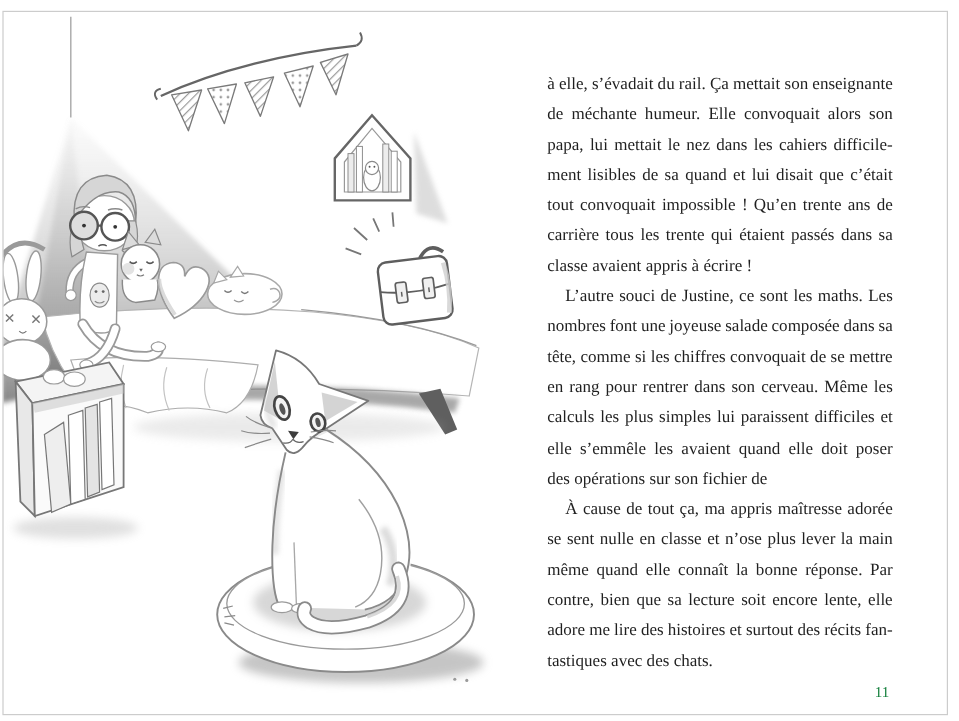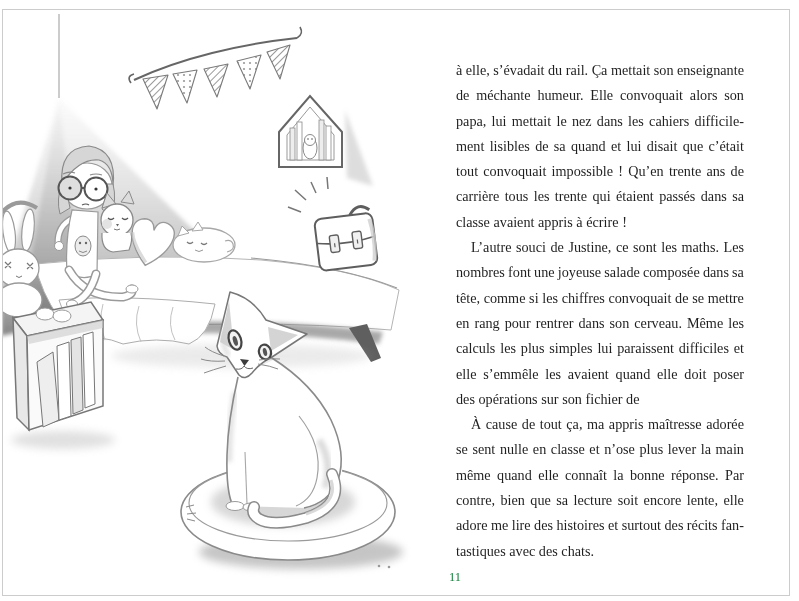--- a/index.html
+++ b/index.html
@@ -10,21 +10,21 @@
   .left-page{position:absolute;left:0;top:0;width:445px;height:585px;}
   .left-page svg{position:absolute;left:-2px;top:0;}
   .right-page{position:absolute;left:445px;top:0;width:341px;height:585px;}
   
   .text-col{position:absolute;left:453px;top:48px;width:288px;}
   .para{margin:0;}
   .line{display:flex;justify-content:space-between;height:25.3px;line-height:25.3px;
         font-size:14.2px;white-space:pre;}
   .line.last{justify-content:flex-start;gap:3.6px;}
   .line.indent{padding-left:15px;}
-  .folio{position:absolute;left:446px;top:560px;width:292px;text-align:left;
+  .folio{position:absolute;left:446px;top:560px;width:292px;text-align:right;
          font-size:12.5px;color:#15803d;}
 </style>
 </head>
 <body>
 
 <div class="frame">
 
   <div class="left-page">
     <svg width="445" height="585" viewBox="0 10 445 585" xmlns="http://www.w3.org/2000/svg">
       <defs>

